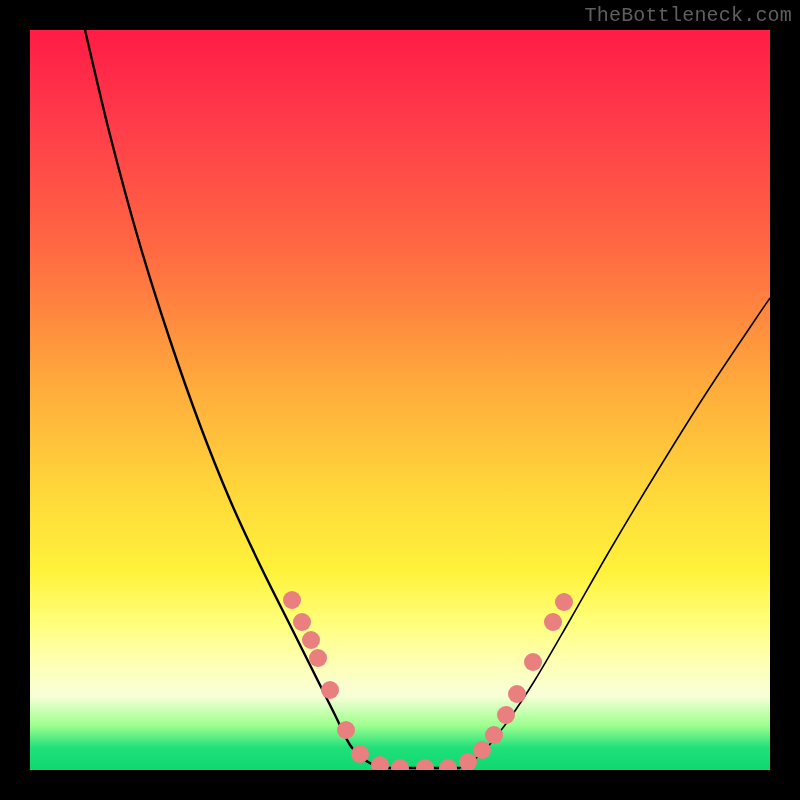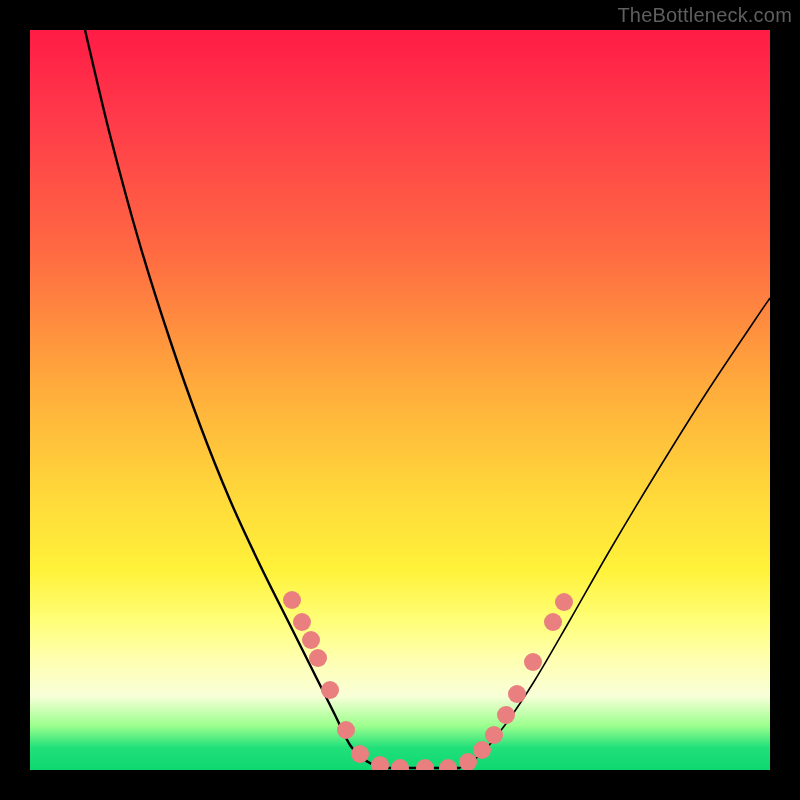--- a/index.html
+++ b/index.html
@@ -11,20 +11,21 @@
     overflow: hidden;
     font-family: Arial, Helvetica, sans-serif;
   }
   .frame {
     position: absolute;
     left: 0;
     top: 0;
     width: 800px;
     height: 592px;
     background: #000;
+    font-family: Liberation Mono, monospace;
   }
   .plot {
     position: absolute;
     left: 30px;
     top: 30px;
     width: 740px;
     height: 740px;
     
     background: linear-gradient(
       to bottom,

